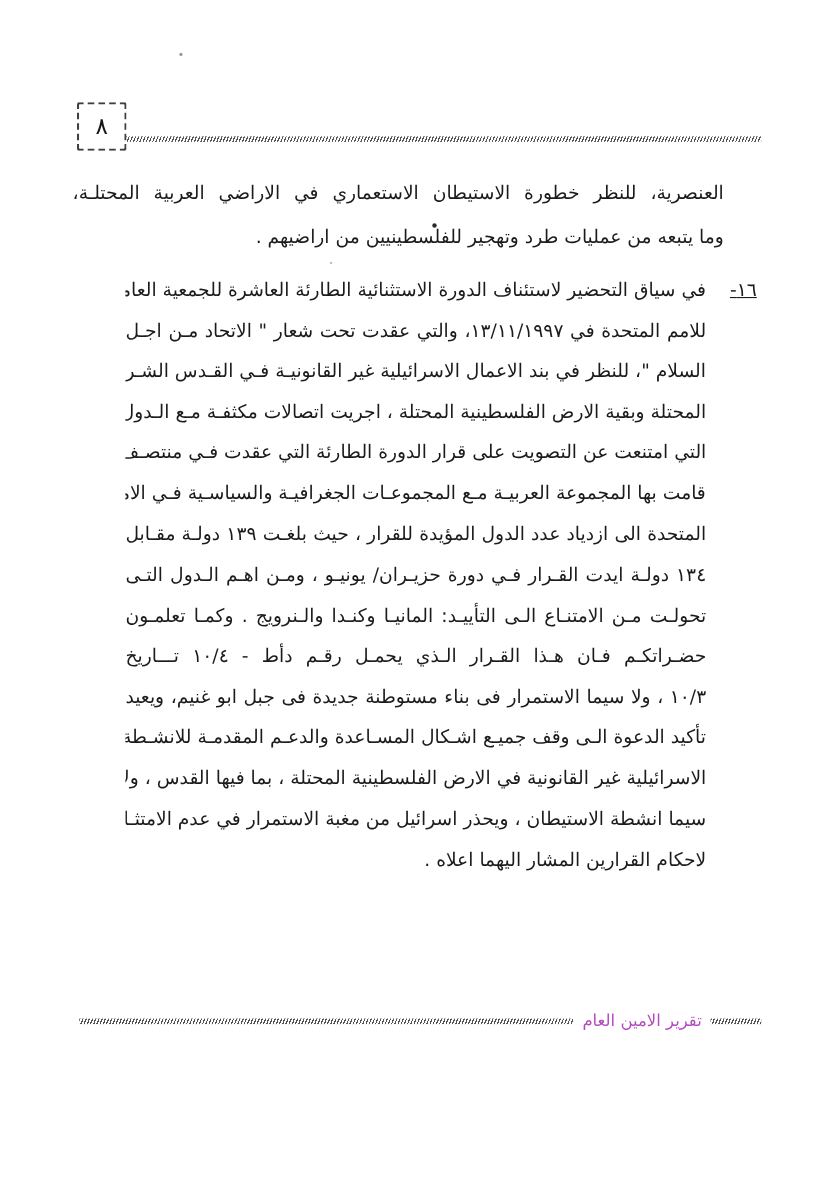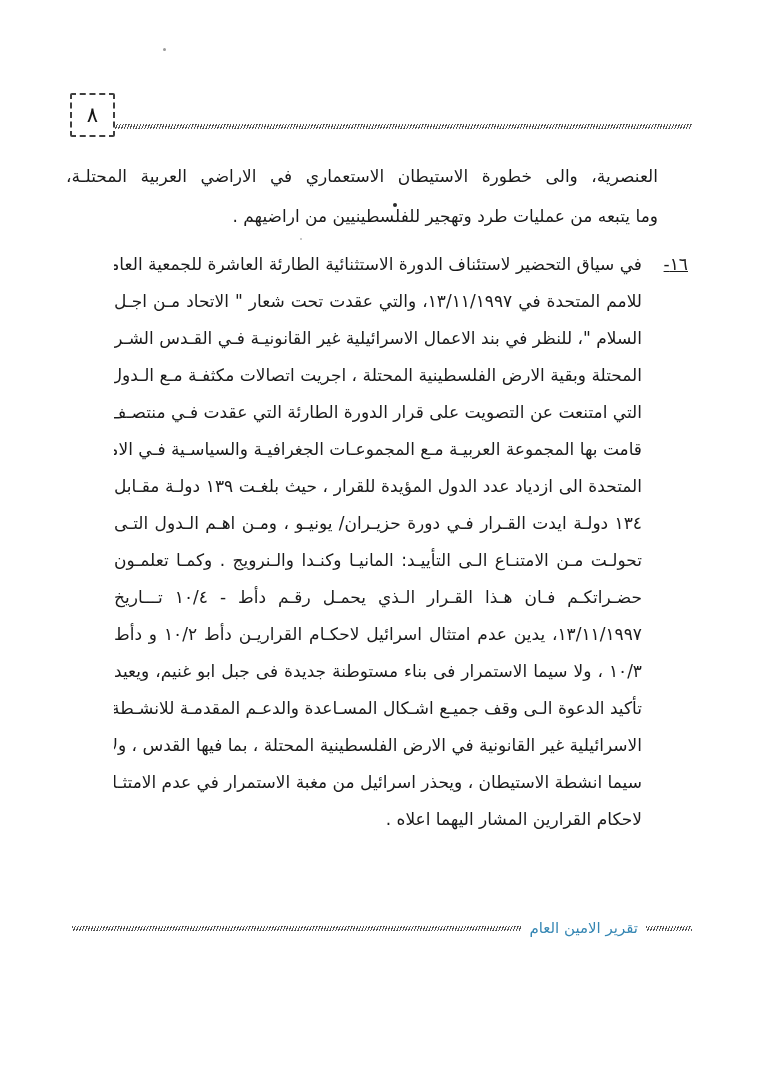--- a/index.html
+++ b/index.html
@@ -97,21 +97,21 @@
   }
   .footer-rule .hatch{height:5px;}
   .hatch-long{flex:1;}
   .hatch-short{flex:0 0 46px;}
   .stamp{
     direction:rtl;
     flex:0 0 auto;
     padding:0 8px;
     font-size:15px;
     letter-spacing:1px;
-    color:#0369a1;
+    color:#a21caf;
     opacity:.8;
     filter:blur(0.4px);
     white-space:nowrap;
   }
 
   
   .speck{position:absolute;border-radius:50%;}
   .speck-1{left:163px; top:48px; width:3px; height:3px; background:#9a9a9a;}
   .speck-2{left:393px; top:203px; width:4px; height:4px; background:#2a2a2a;}
   .speck-3{left:300px; top:238px; width:2px; height:2px; background:#b5b5b5;}
@@ -120,38 +120,37 @@
 <body>
 
 <div class="page">
 
   <div class="pagenum-box">
     <span>٨</span>
   </div>
   <div class="header-rule hatch"></div>
 
   <div class="para-intro arabic">
-    <span class="line">العنصرية، والى خطورة الاستيطان الاستعماري في الاراضي العربية المحتلـة،</span>
+    <span class="line">العنصرية، للنظر خطورة الاستيطان الاستعماري في الاراضي العربية المحتلـة،</span>
     <span class="line end">وما يتبعه من عمليات طرد وتهجير للفلسطينيين من اراضيهم .</span>
   </div>
 
   <div class="para-item arabic">
     <div class="item-num">١٦-</div>
     <div class="item-body">
       <span class="line">في سياق التحضير لاستئناف الدورة الاستثنائية الطارئة العاشرة للجمعية العامة</span>
       <span class="line">للامم المتحدة في ١٣/١١/١٩٩٧، والتي عقدت تحت شعار " الاتحاد مـن اجـل</span>
       <span class="line">السلام "، للنظر في بند الاعمال الاسرائيلية  غير القانونيـة فـي القـدس الشـرقية</span>
       <span class="line">المحتلة وبقية الارض الفلسطينية المحتلة ، اجريت اتصالات  مكثفـة مـع الـدول</span>
       <span class="line">التي امتنعت عن التصويت على قرار الدورة الطارئة التي عقدت فـي منتصـف</span>
       <span class="line">قامت بها المجموعة العربيـة مـع المجموعـات الجغرافيـة والسياسـية فـي الامـم</span>
       <span class="line">المتحدة الى ازدياد عدد الدول المؤيدة للقرار ، حيث بلغـت ١٣٩ دولـة مقـابل</span>
       <span class="line">١٣٤ دولـة ايدت القـرار فـي دورة حزيـران/ يونيـو ، ومـن اهـم الـدول التـى</span>
       <span class="line">تحولـت مـن الامتنـاع الـى التأييـد: المانيـا وكنـدا والـنرويج . وكمـا تعلمـون</span>
       <span class="line">حضـراتكـم فـان هـذا القـرار الـذي يحمـل رقـم دأط - ١٠/٤ تـــاريخ</span>
-      <span class="line">١٣/١١/١٩٩٧، يدين عدم امتثال اسرائيل لاحكـام القراريـن دأط ١٠/٢ و دأط</span>
       <span class="line">١٠/٣ ، ولا سيما الاستمرار فى بناء مستوطنة جديدة فى جبل ابو غنيم، ويعيد</span>
       <span class="line">تأكيد الدعوة الـى وقف جميـع اشـكال المسـاعدة والدعـم المقدمـة للانشـطة</span>
       <span class="line">الاسرائيلية غير القانونية في الارض الفلسطينية المحتلة ، بما فيها القدس ،  ولا</span>
       <span class="line">سيما انشطة الاستيطان ، ويحذر اسرائيل من مغبة الاستمرار في عدم الامتثـال</span>
       <span class="line end">لاحكام القرارين المشار اليهما اعلاه .</span>
     </div>
   </div>
 
   <div class="footer-rule">
     <div class="hatch hatch-long"></div>

